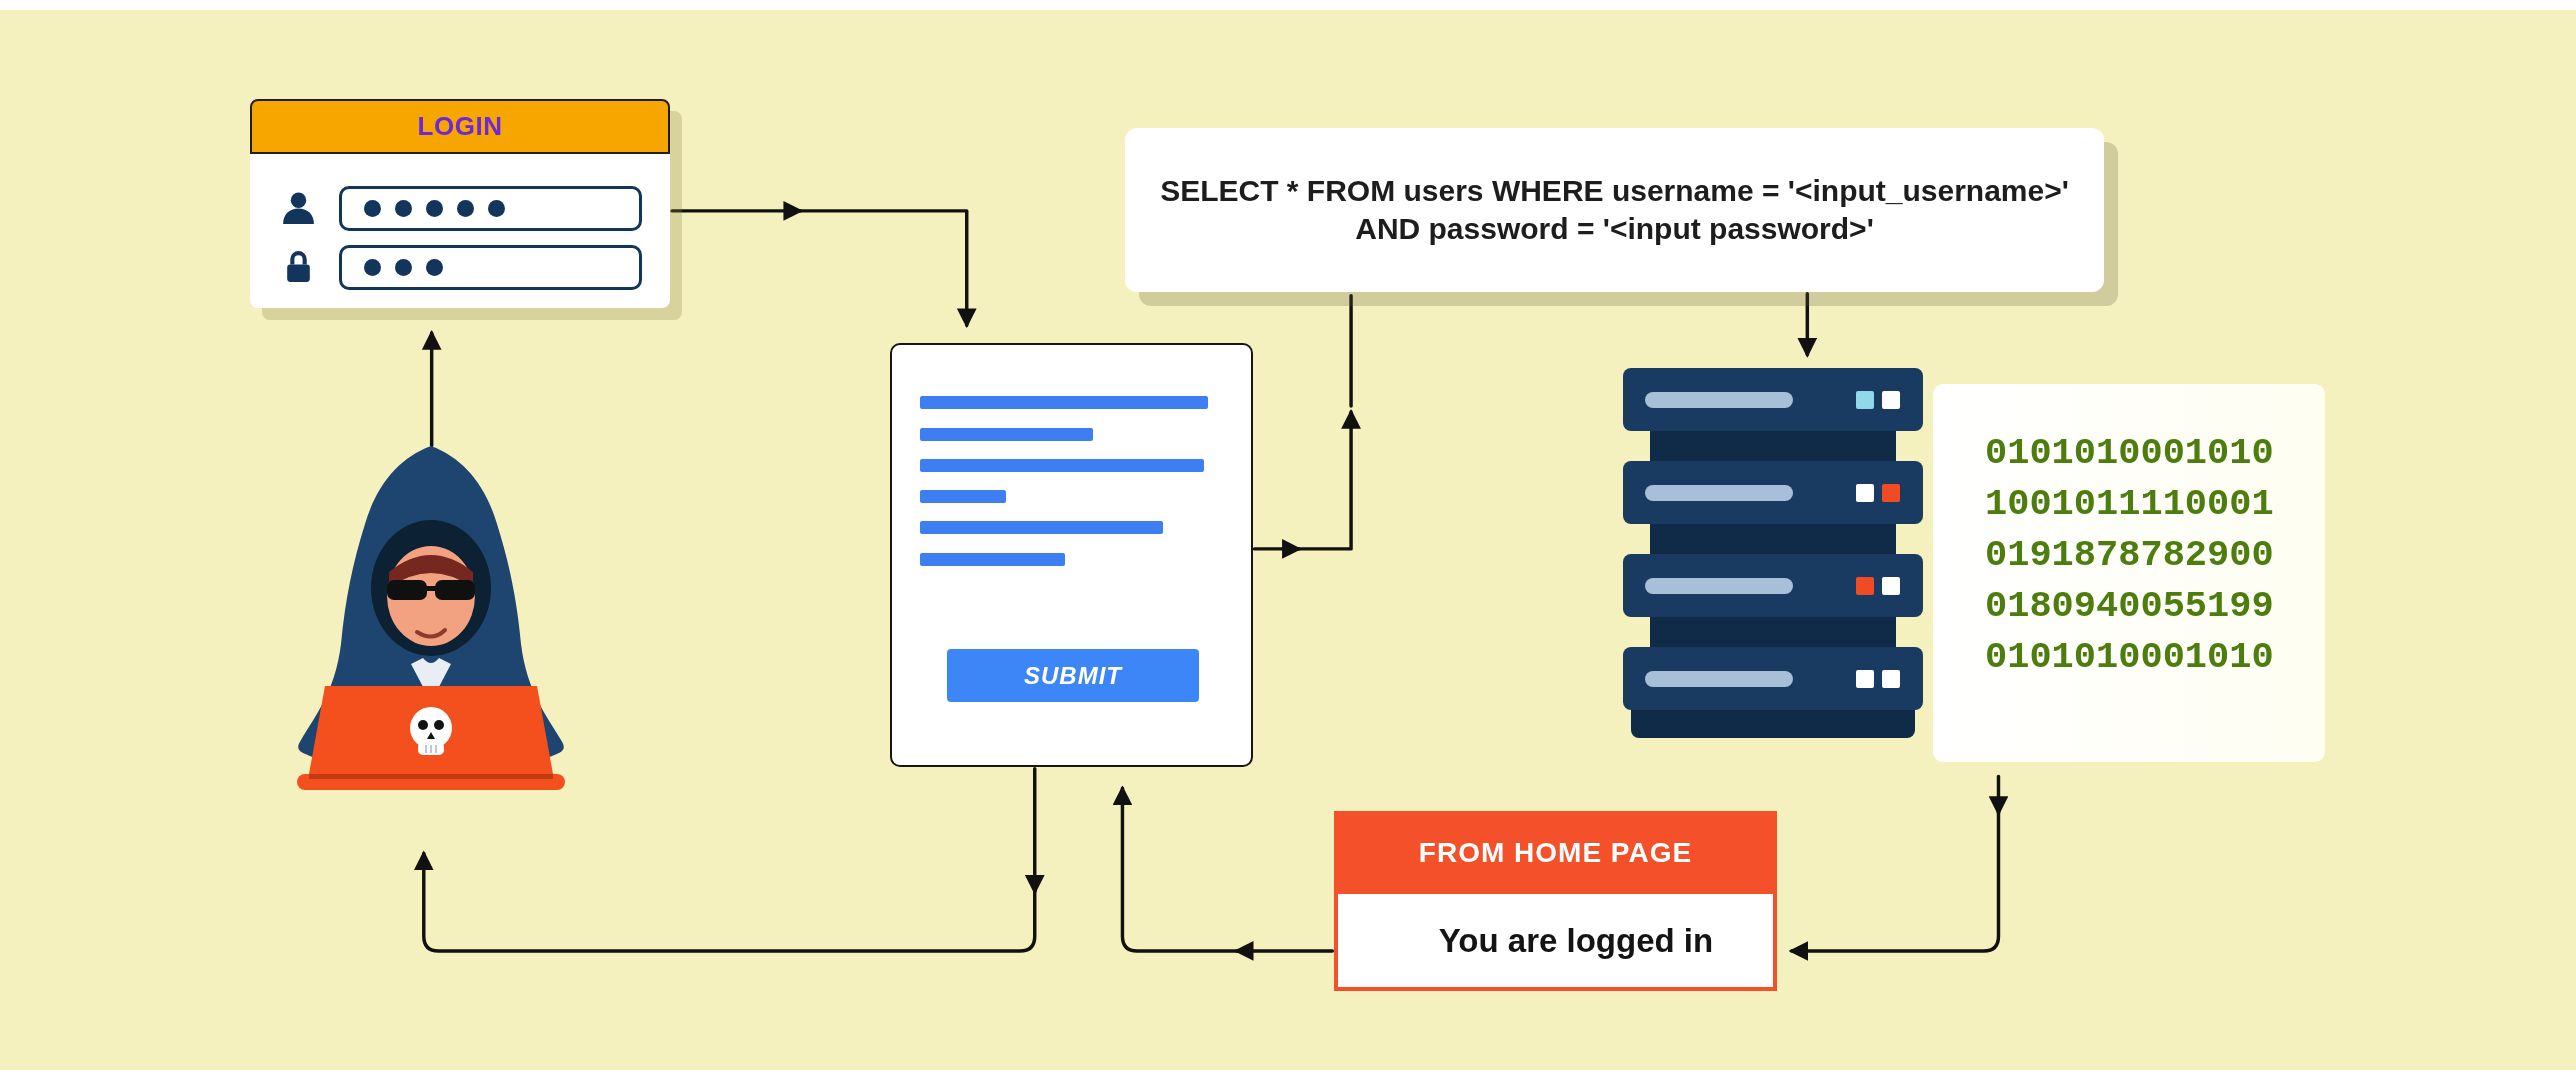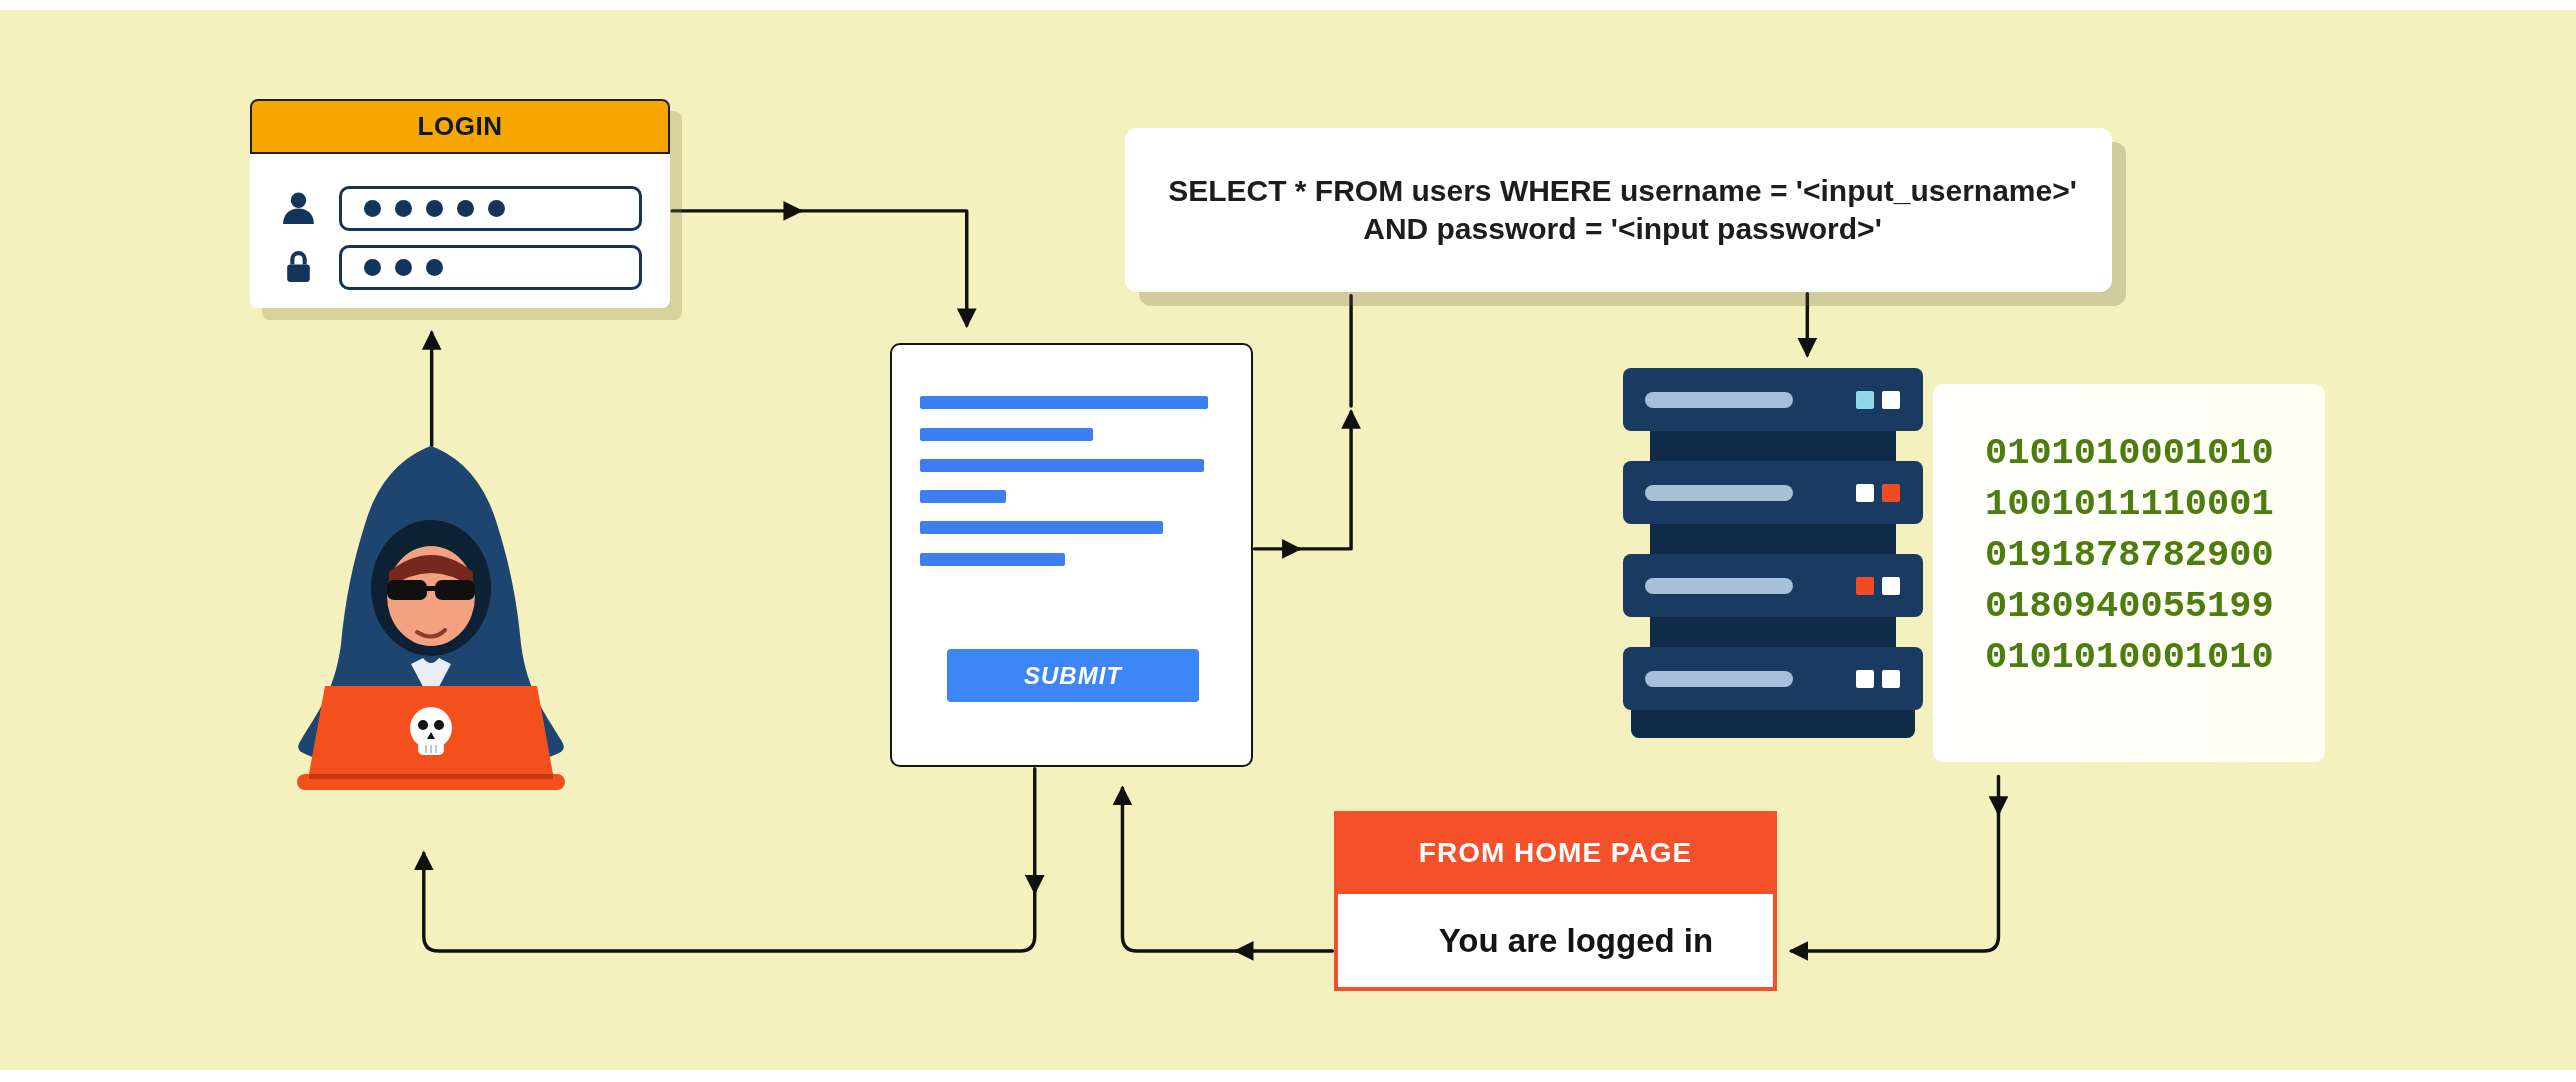--- a/index.html
+++ b/index.html
@@ -4,42 +4,42 @@
 <style>
   html,body{margin:0;padding:0;background:#ffffff;font-family:"Liberation Sans",sans-serif;}
   .stage{position:relative;width:2576px;height:1082px;background:#ffffff;overflow:hidden;}
   .bg{position:absolute;left:0;top:10px;width:2576px;height:1060px;background:#F5F1BE;}
   .arrows{position:absolute;left:0;top:0;z-index:5;}
 
   
   .login-card{position:absolute;left:250px;top:99px;width:420px;height:209px;background:#ffffff;
     border-radius:8px;box-shadow:12px 12px 0 rgba(140,130,70,.28);z-index:10;}
   .login-header{height:51px;background:#F7A600;border:2px solid #1f1f1f;border-radius:8px 8px 0 0;
-    display:flex;align-items:center;justify-content:center;font-weight:bold;font-size:26px;color:#0f172a;letter-spacing:0.5px;}
+    display:flex;align-items:center;justify-content:center;font-weight:bold;font-size:26px;color:#6d28d9;letter-spacing:0.5px;}
   .login-body{padding:18px 28px 0 28px;}
   .login-row{display:flex;align-items:center;gap:20px;margin:14px 0;}
   .login-icon{width:41px;height:41px;flex:0 0 41px;display:flex;align-items:center;justify-content:center;}
   .pill{flex:1;height:45px;border:3px solid #14355B;border-radius:10px;display:flex;align-items:center;
     padding-left:22px;gap:14px;background:#ffffff;box-sizing:border-box;}
   .dot{width:17px;height:17px;border-radius:50%;background:#14355B;display:inline-block;}
 
   
   .hacker{position:absolute;left:281px;top:440px;width:300px;height:380px;z-index:10;}
 
   
   .form-doc{position:absolute;left:890px;top:343px;width:363px;height:424px;background:#ffffff;
     border:2px solid #161616;border-radius:10px;z-index:10;box-sizing:border-box;font-style:italic;}
   .fline{position:absolute;left:28px;height:13px;background:#3D7FF3;border-radius:2px;}
   .submit-btn{position:absolute;left:55px;top:304px;width:252px;height:53px;background:#3D86F8;color:#ffffff;
     font-weight:bold;font-size:24px;letter-spacing:1px;display:flex;align-items:center;justify-content:center;border-radius:4px;}
 
   
   .sql-box{position:absolute;left:1125px;top:128px;width:979px;height:164px;background:#ffffff;border-radius:12px;
     box-shadow:14px 14px 0 rgba(100,95,55,.25);z-index:10;display:flex;flex-direction:column;align-items:center;
-    justify-content:center;gap:4px;font-weight:bold;font-size:30px;color:#1d1d1d;text-align:center;padding-left:8px;}
+    justify-content:center;gap:4px;font-weight:bold;font-size:30px;color:#1d1d1d;text-align:center;}
 
   
   .servers{position:absolute;left:1623px;top:368px;width:300px;z-index:10;}
   .server-body{position:relative;height:63px;background:#1A3B61;border-radius:8px;}
   .slot{position:absolute;left:22px;top:24px;width:148px;height:16px;border-radius:8px;background:#A8BFD8;}
   .light{position:absolute;top:23px;width:18px;height:18px;border-radius:2px;}
   .light.l1{left:233px;}
   .light.l2{left:259px;}
   .pedestal{width:246px;height:30px;margin:0 auto;background:#0F2B47;}
   .server-base{width:284px;height:28px;margin:0 auto;background:#0F2B47;border-radius:0 0 8px 8px;}

